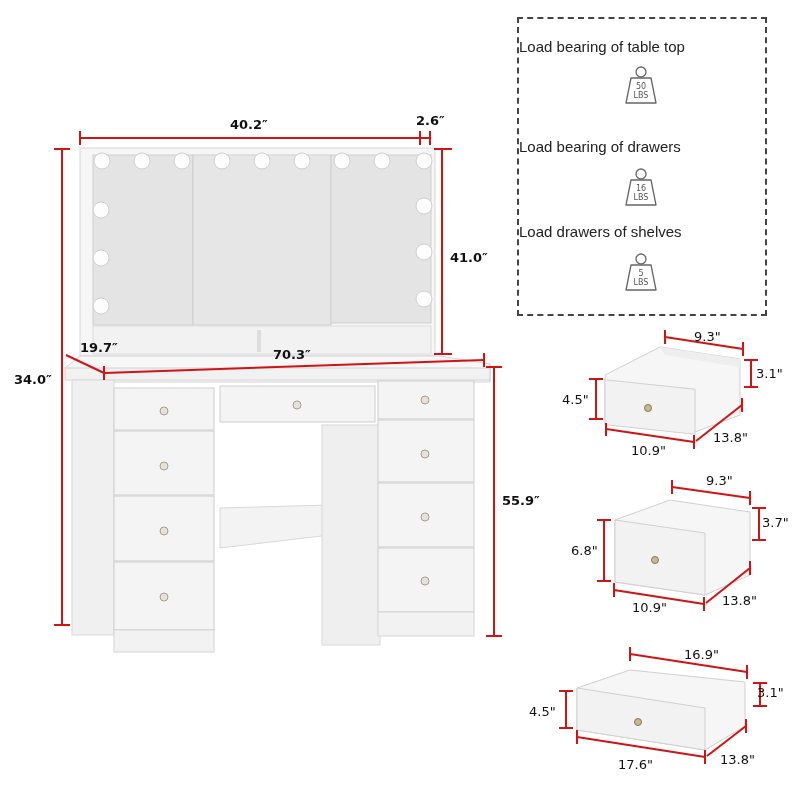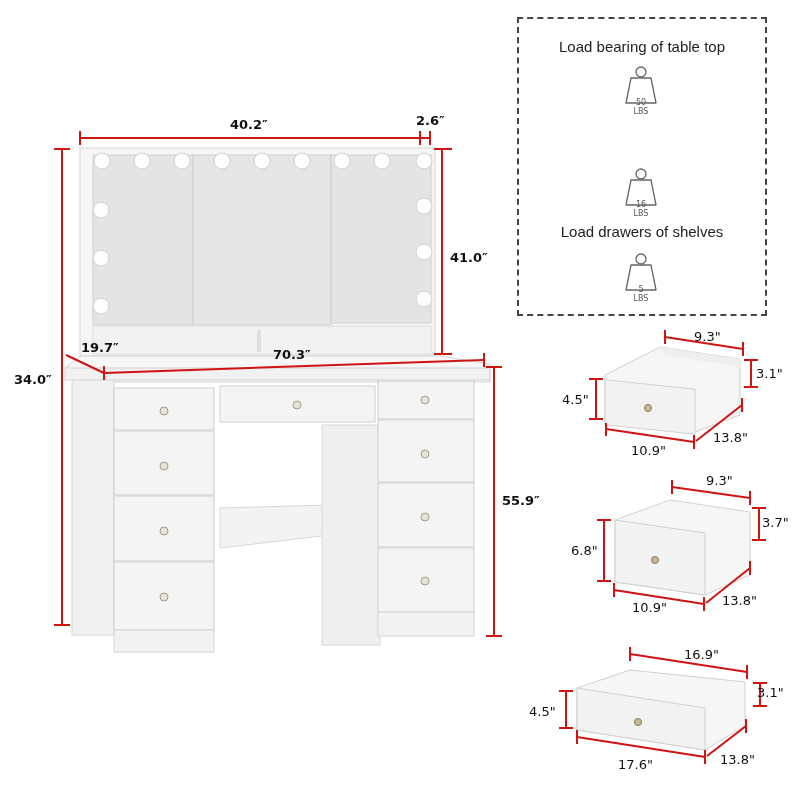--- a/index.html
+++ b/index.html
@@ -3,23 +3,23 @@
 <meta charset="utf-8">
 <style>
   html,body{margin:0;padding:0;background:#fff;}
   body{width:800px;height:800px;position:relative;overflow:hidden;font-family:"Liberation Sans",sans-serif;color:#111;}
   .abs{position:absolute;}
   .dim{position:absolute;font-family:"DejaVu Sans",sans-serif;font-size:13px;color:#111;white-space:nowrap;}
   .dimb{font-weight:bold;}
   svg{position:absolute;left:0;top:0;overflow:visible;}
   
   .legend{position:absolute;left:517px;top:17px;width:250px;height:299px;border:2px dashed #444;box-sizing:border-box;}
-  .lg-title{position:absolute;left:0;width:100%;text-align:center;font-size:15px;color:#222;}
+  .lg-title{position:absolute;left:0;width:100%;font-size:15px;color:#222;}
   .weight{position:absolute;width:36px;height:40px;}
-  .wt-text{position:absolute;left:0;top:16px;width:36px;text-align:center;font-size:8px;line-height:9px;color:#555;font-family:"DejaVu Sans",sans-serif;margin-top:16px;}
+  .wt-text{position:absolute;left:0;top:16px;width:36px;text-align:center;font-size:8px;line-height:9px;color:#555;font-family:"DejaVu Sans",sans-serif;}
 </style>
 </head>
 <body>
 
 <div class="abs" style="left:0;top:0;width:520px;height:800px;text-align:right;">
 <svg width="520" height="800">
 
   <rect x="80" y="148" width="355" height="208" fill="#f6f6f6" stroke="#d6d6d6"></rect>
 
   <rect x="93" y="155" width="100" height="170" fill="#e4e4e4" stroke="#cfcfcf"></rect>
@@ -99,34 +99,35 @@
         <line x1="484" y1="353" x2="484" y2="367"></line>
     <line x1="494" y1="367" x2="494" y2="636"></line>
         <line x1="486" y1="367" x2="502" y2="367"></line>
         <line x1="486" y1="636" x2="502" y2="636"></line>
   </g>
 </svg>
 <span class="dim dimb" style="left:230px;top:117px;">40.2″</span>
 <span class="dim dimb" style="left:416px;top:113px;">2.6″</span>
 <span class="dim dimb" style="left:450px;top:250px;">41.0″</span>
 <span class="dim dimb" style="left:14px;top:372px;">34.0″</span>
-<span class="dim dimb" style="left:72px;top:340px;padding-left:9px;">19.7″</span>
+<span class="dim dimb" style="left:80px;top:340px;">19.7″</span>
 <span class="dim dimb" style="left:273px;top:347px;">70.3″</span>
 <span class="dim dimb" style="left:502px;top:493px;">55.9″</span>
 </div>
 
 <div class="legend">
   <div class="lg-title" style="top:19px;">Load bearing of table top</div>
   <div class="weight" style="left:104px;top:47px;">
     <svg width="36" height="40">
         <circle cx="18" cy="6" r="5" fill="none" stroke="#666" stroke-width="1.3"></circle>
         <path d="M8,12 L28,12 L33,37 L3,37 Z" fill="none" stroke="#666" stroke-width="1.3" stroke-linejoin="round"></path>
       </svg>
     <div class="wt-text"><span>50</span><br><span>LBS</span></div>
   </div>
+  <div class="lg-title" style="top:119px;">Load bearing of drawers</div>
   <div class="weight" style="left:104px;top:149px;">
     <svg width="36" height="40">
         <circle cx="18" cy="6" r="5" fill="none" stroke="#666" stroke-width="1.3"></circle>
         <path d="M8,12 L28,12 L33,37 L3,37 Z" fill="none" stroke="#666" stroke-width="1.3" stroke-linejoin="round"></path>
       </svg>
     <div class="wt-text"><span>16</span><br><span>LBS</span></div>
   </div>
   <div class="lg-title" style="top:204px;">Load drawers of shelves</div>
   <div class="weight" style="left:104px;top:234px;">
     <svg width="36" height="40">

